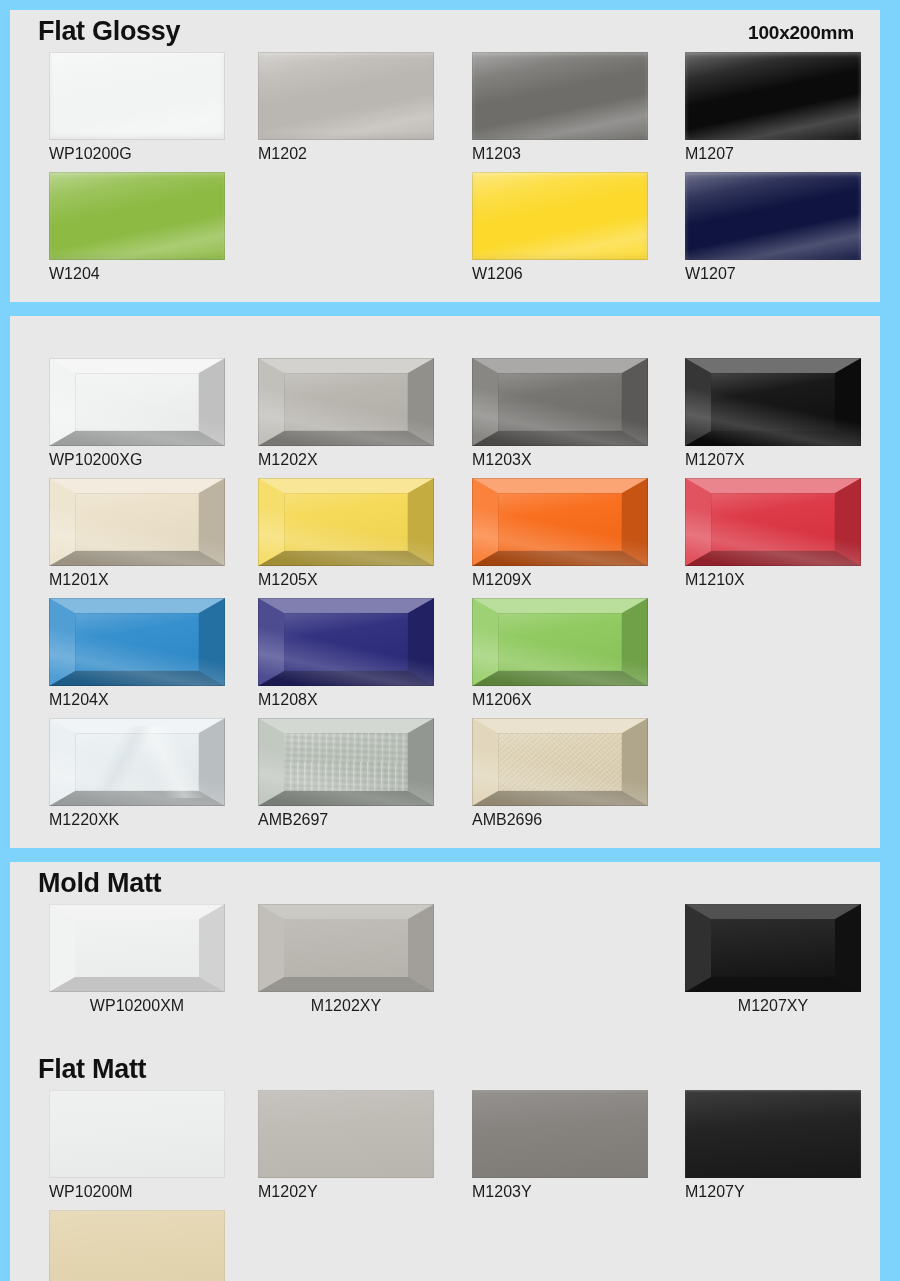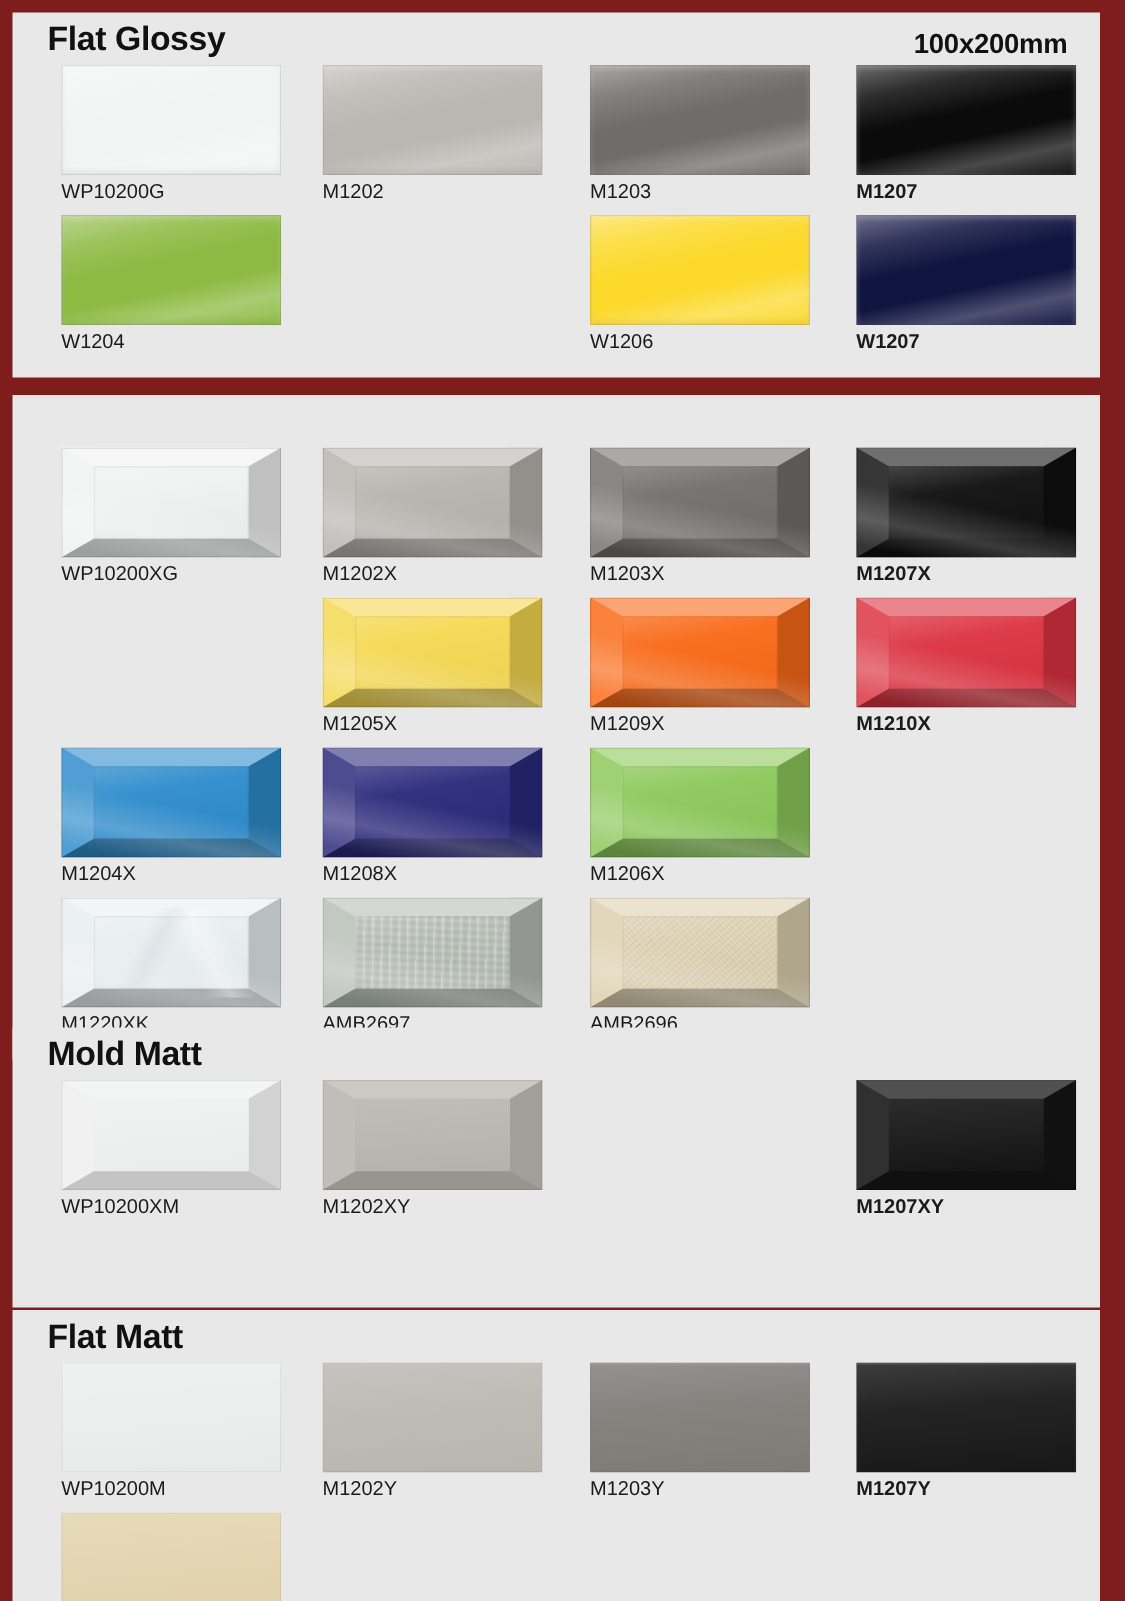--- a/index.html
+++ b/index.html
@@ -6,21 +6,21 @@
   * { box-sizing: border-box; }
   html, body {
     margin: 0; padding: 0;
     background: #ffffff;
     font-family: "Liberation Sans", sans-serif;
   }
   #sheet {
     position: relative;
     width: 900px;
     height: 1281px;
-    background: #7f1d1d;
+    background: #7dd3fc;
     overflow: hidden;
   }
 
   
   .panel {
     position: absolute;
     left: 10px;
     width: 870px;
     background: #e8e8e8;
   }
@@ -31,42 +31,42 @@
     font-size: 27px;
     font-weight: bold;
     color: #111111;
     letter-spacing: -0.3px;
     white-space: nowrap;
   }
   .size-note {
     position: absolute;
     right: 26px;
     top: 12px;
-    font-size: 22px;
+    font-size: 19px;
     font-weight: bold;
     color: #111111;
     letter-spacing: -0.2px;
     white-space: nowrap;
   }
 
   
   .rows { position: absolute; left: 0; top: 0; width: 100%; }
   .row {
     position: relative;
     height: 120px;
   }
   .cell {
     position: absolute;
     width: 176px;
     top: 0;
   }
   .cell.c0 { left: 28px; margin-left: 11px; }
   .cell.c1 { left: 248px; }
   .cell.c2 { left: 462px; }
-  .cell.c3 { left: 675px; font-weight: bold; }
+  .cell.c3 { left: 675px; }
 
   .tile {
     position: relative;
     width: 176px;
     height: 88px;
     overflow: hidden;
   }
   .code {
     margin-top: 5px;
     font-size: 16px;
@@ -326,20 +326,30 @@
               <div class="base" style="background: rgb(16, 16, 16);"></div>
               <div class="bev"></div>
               <div class="face"></div>
               <div class="gloss"></div>
               <div class="edge"></div>
             </div>
             <div class="code">M1207X</div>
           </div>
         </div>
         <div class="row">
+          <div class="cell c0">
+            <div class="tile fin-mold">
+              <div class="base" style="background: rgb(235, 224, 200);"></div>
+              <div class="bev"></div>
+              <div class="face"></div>
+              <div class="gloss"></div>
+              <div class="edge"></div>
+            </div>
+            <div class="code">M1201X</div>
+          </div>
           <div class="cell c1">
             <div class="tile fin-mold">
               <div class="base" style="background: rgb(245, 216, 82);"></div>
               <div class="bev"></div>
               <div class="face"></div>
               <div class="gloss"></div>
               <div class="edge"></div>
             </div>
             <div class="code">M1205X</div>
           </div>
@@ -426,21 +436,21 @@
               <div class="face"></div>
               <div class="tex"></div>
               <div class="gloss"></div>
               <div class="edge"></div>
             </div>
             <div class="code">AMB2696</div>
           </div>
         </div>
       </div>
     </div>
-    <div class="panel" style="top: 822px; height: 224px;">
+    <div class="panel" style="top: 862px; height: 224px; text-align: center;">
       <div class="panel-title">Mold Matt</div>
       <div class="rows" style="top: 42px;">
         <div class="row">
           <div class="cell c0">
             <div class="tile fin-mold-matt">
               <div class="base" style="background: rgb(239, 240, 240);"></div>
               <div class="bev"></div>
               <div class="face"></div>
               <div class="edge"></div>
             </div>

